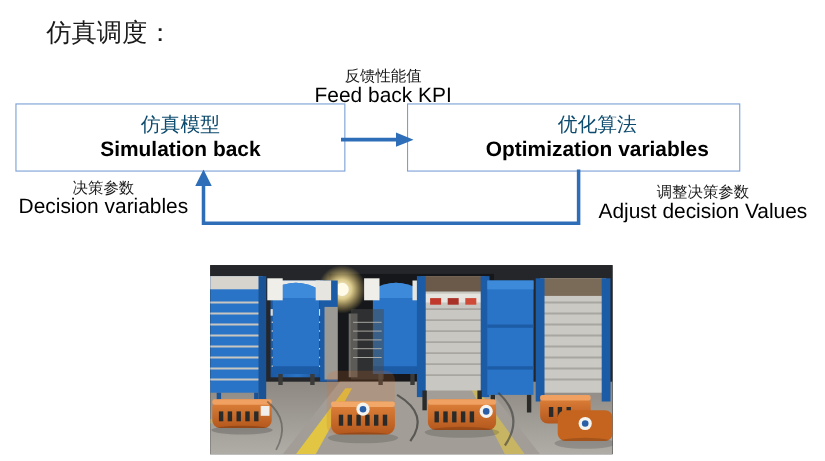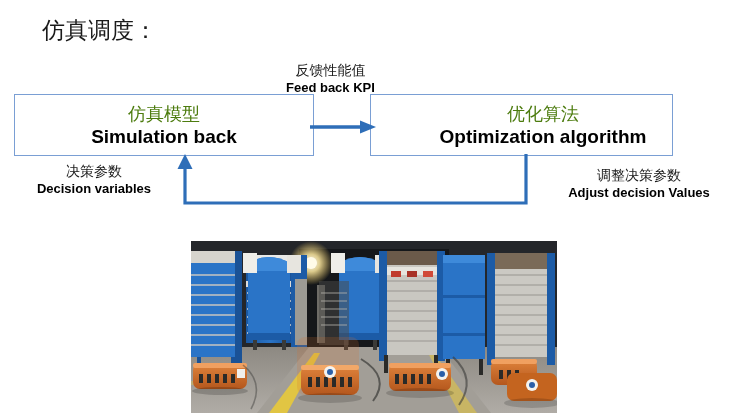--- a/index.html
+++ b/index.html
@@ -35,23 +35,23 @@
   .caption .zh {
     font-family: "DejaVu Serif", "Liberation Serif", serif;
     font-size: 14px;
     line-height: 17px;
     font-weight: 400;
     color: #1a1a1a;
     display: block;
   }
   .caption .en {
     font-family: "Liberation Sans", "DejaVu Sans", sans-serif;
-    font-size: 13px;
+    font-size: 19px;
     line-height: 18px;
-    font-weight: bold;
+    font-weight: normal;
     color: #000000;
     display: block;
   }
 
   #caption-feedback { left: 286px; top: 45px; text-align: center; margin-top: 17px; }
   #caption-feedback .zh { text-align: center; }
   #caption-feedback .en { text-align: center; }
 
   #caption-decision { left: 8px; top: 163px; text-align: center; width: 172px; }
   #caption-adjust   { left: 533px; top: 167px; text-align: center; width: 212px; }
@@ -64,21 +64,21 @@
     background: #ffffff;
     display: flex;
     flex-direction: column;
     align-items: center;
     justify-content: center;
   }
   .proc-box .zh {
     font-family: "DejaVu Serif", "Liberation Serif", serif;
     font-size: 18px;
     line-height: 23px;
-    color: #4d7c0f;
+    color: #0c4a6e;
     white-space: nowrap;
   }
   .proc-box .en {
     font-family: "Liberation Sans", "DejaVu Sans", sans-serif;
     font-size: 19px;
     line-height: 24px;
     font-weight: bold;
     color: #000000;
     white-space: nowrap;
   }
@@ -119,21 +119,21 @@
     <span class="en">Feed back KPI</span>
   </div>
 
   <div class="proc-box" id="box-simulation">
     <span class="zh">仿真模型</span>
     <span class="en">Simulation back</span>
   </div>
 
   <div class="proc-box" id="box-optimize">
     <span class="zh">优化算法</span>
-    <span class="en">Optimization algorithm</span>
+    <span class="en">Optimization variables</span>
   </div>
 
   <svg class="conn" id="arrow-forward" viewBox="0 0 66 18" preserveAspectRatio="none">
     <line x1="0" y1="9" x2="52" y2="9" stroke="#2e6eb8" stroke-width="3.4"></line>
     <polygon points="50,2.5 66,9 50,15.5" fill="#2e6eb8"></polygon>
   </svg>
 
   <svg class="conn" id="loop-feedback" viewBox="0 0 360 58" preserveAspectRatio="none">
     <path d="M 350 0 L 350 49 L 9 49 L 9 14" fill="none" stroke="#2e6eb8" stroke-width="3.2" stroke-linecap="square" stroke-linejoin="miter"></path>
     <polygon points="1.5,15 9,0 16.5,15" fill="#2e6eb8"></polygon>

